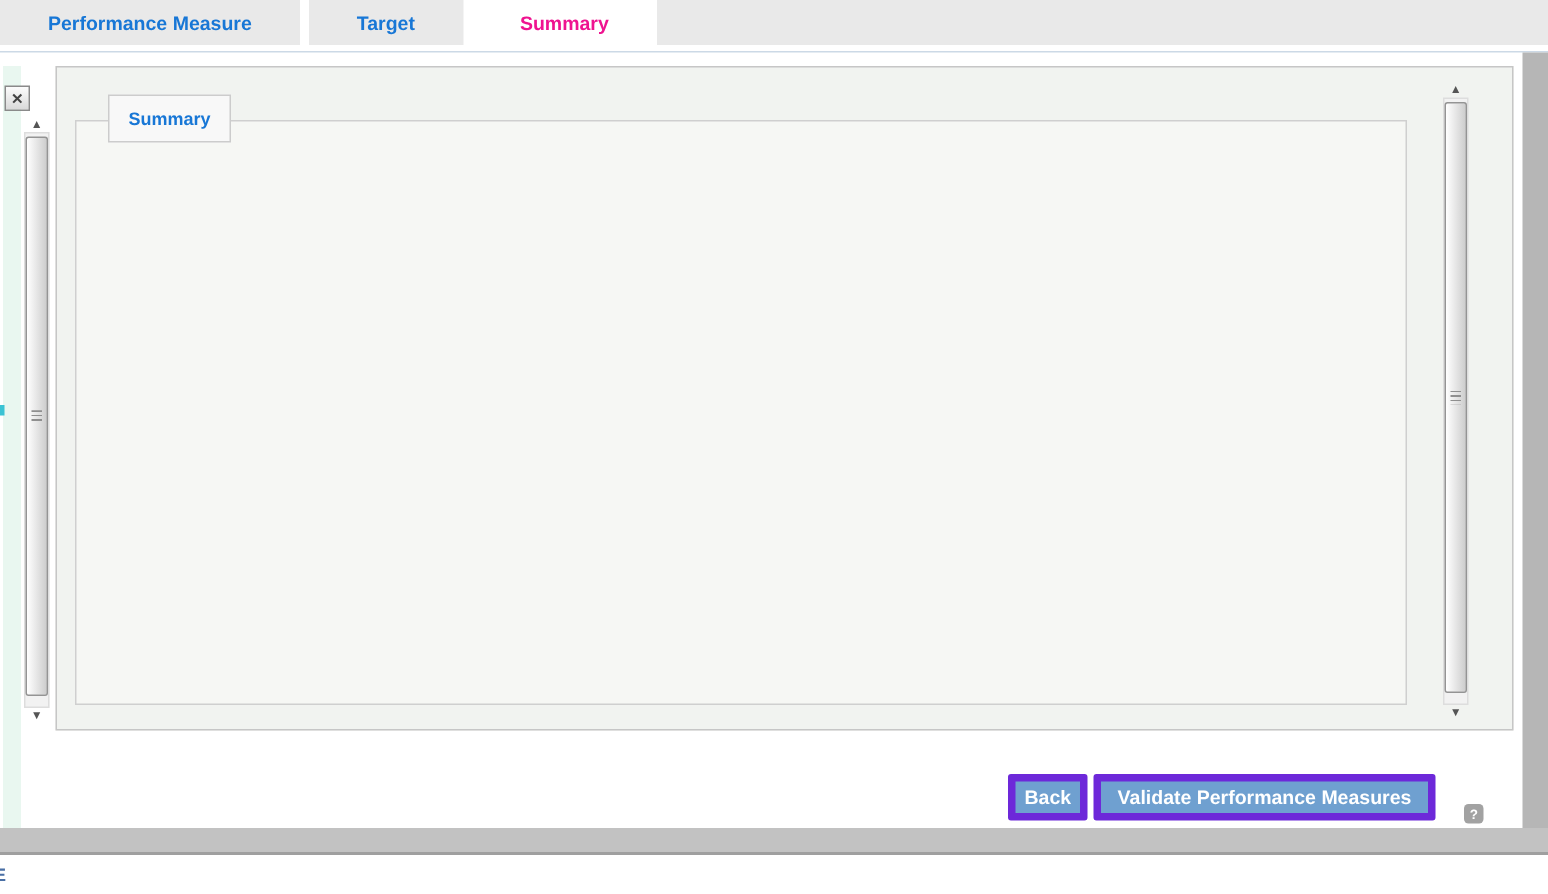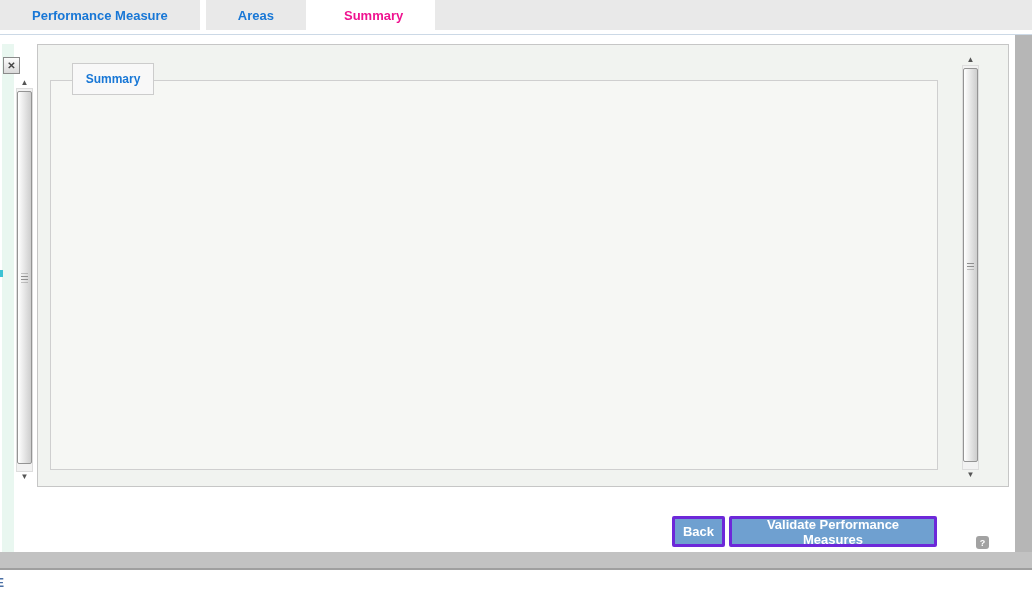--- a/index.html
+++ b/index.html
@@ -57,37 +57,37 @@
   
   .print-btn{position:absolute;left:668px;top:365px;width:252px;height:28px;background:#fefefe;
       border:1px solid #2e2e2e;color:#1877d6;font-size:12.5px;font-weight:bold;font-family:"Liberation Sans",sans-serif;
       display:flex;align-items:center;justify-content:center;cursor:pointer;}
   .acc-row{position:absolute;left:66px;width:854px;height:27px;background:#fbfbfc;border:1px solid #dddddd;
       display:flex;align-items:center;cursor:pointer;}
   .acc-arrow{color:#333;font-size:10px;margin:0 12px 0 14px;}
   .acc-label{color:#1877d6;font-size:12.5px;font-weight:bold;}
 
   
-  .foot-btn{position:absolute;top:516px;height:31px;background:#6fa0d0;border:3px solid #6d28d9;
+  .foot-btn{position:absolute;top:516px;height:31px;background:#6fa0d0;border:5px solid #6d28d9;
       color:#ffffff;font-size:13px;font-weight:bold;font-family:"Liberation Sans",sans-serif;
       display:flex;align-items:center;justify-content:center;border-radius:2px;cursor:pointer;}
   #back-btn{left:672px;width:53px;}
-  #validate-btn{left:729px;width:208px;}
+  #validate-btn{left:729px;width:228px;}
   .help-icon{position:absolute;left:976px;top:536px;width:13px;height:13px;background:#a2a2a2;border-radius:3px;
       color:#fff;font-size:9px;font-weight:bold;display:flex;align-items:center;justify-content:center;cursor:pointer;}
   .gray-band{position:absolute;left:0;top:552px;width:1032px;height:16px;background:#c2c2c2;}
   .bottom-strip{position:absolute;left:0;top:568px;width:1032px;height:28px;background:#ffffff;border-top:2px solid #9f9f9f;}
   .blue-frag{position:absolute;left:-4px;top:576px;color:#4a6fa5;font-size:12px;font-weight:bold;}
 </style>
 </head>
 <body>
 
 <div class="tabbar" id="tabbar">
     <div class="tab">Performance Measure</div>
-    <div class="tab">Areas</div>
+    <div class="tab">Target</div>
     <div class="tab active">Summary</div>
     <div class="tab-fill"></div>
   </div>
 <div class="topline"></div>
 
 <div class="right-strip"></div>
 <div class="mint-strip"></div>
 <div class="cyan-frag"></div>
 <div class="close-btn">
   <span>✕</span>

